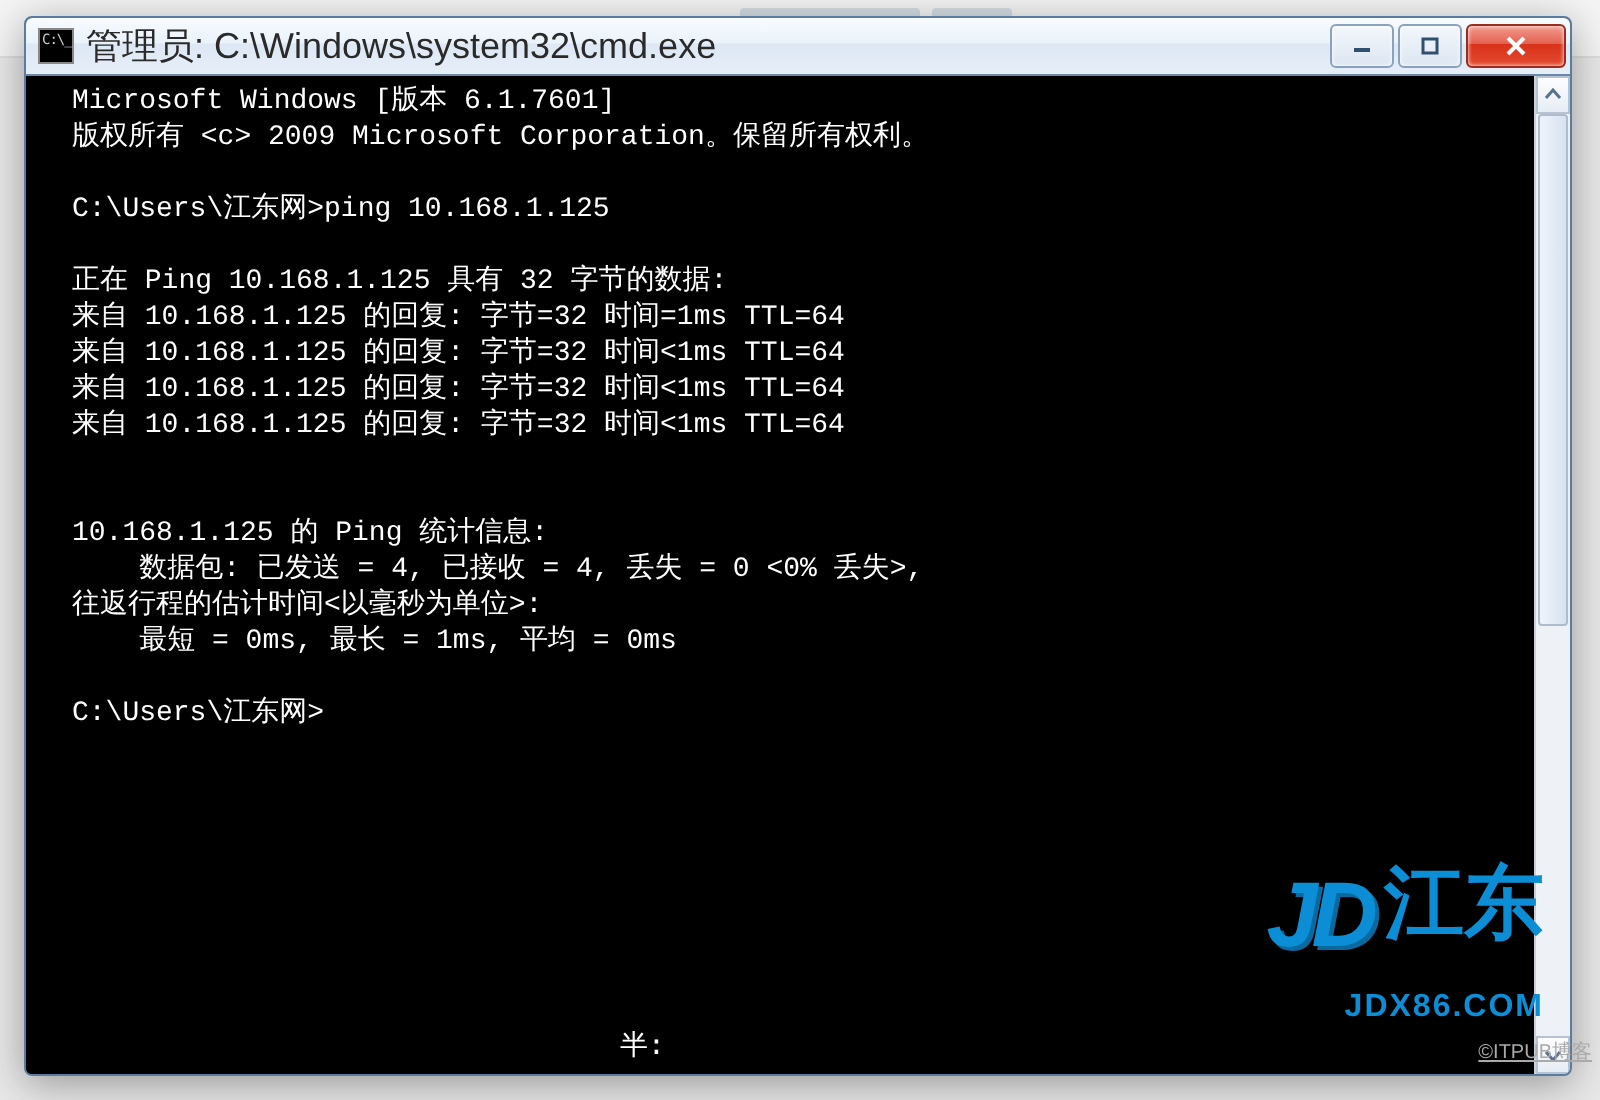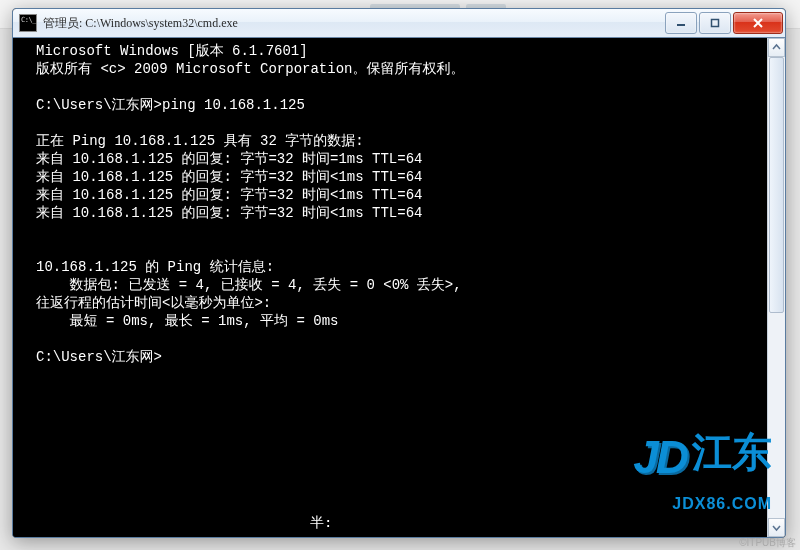--- a/index.html
+++ b/index.html
@@ -55,26 +55,25 @@
   }
   .title-icon::after {
     content: "C:\\_";
     color: #ccc;
     font: 7px/7px Consolas, monospace;
     position: absolute;
     left: 1px; top: 2px;
     letter-spacing: -0.5px;
   }
   .title-text {
-    font-size: 12px;
+    font-size: 18px;
     color: #2a2a2a;
     white-space: nowrap;
     overflow: hidden;
     flex: 1 1 auto;
-    font-family: Liberation Serif, serif;
   }
   .win-buttons {
     display: flex;
     gap: 0;
     flex: 0 0 auto;
   }
   .win-btn {
     width: 30px; height: 20px;
     background: linear-gradient(to bottom, #f3f7fc, #dce6f2);
     border: 1px solid #8aa2bd;
@@ -154,22 +153,22 @@
     color: #0b8ed6;
     text-align: center;
   }
   .wm-sub {
     font: 700 16px/1 Arial, sans-serif;
     color: #0b8ed6;
     letter-spacing: 1px;
     margin-top: 16px;
   }
   .credit {
-    position:absolute; right:4px; bottom:2px;
-    font: 10px/1 Arial,sans-serif; color:#aaa;
+    position:absolute; right:4px; bottom:18px;
+    font: 10px/1 Arial,sans-serif; color:#aaa;text-decoration:underline;
   }
   .bottom-char {
     position:absolute;
     left: 310px;
     bottom: 18px;
     color:#fff;
     font: 14px "NSimSun","SimSun",monospace;
   }
 </style>
 </head>

